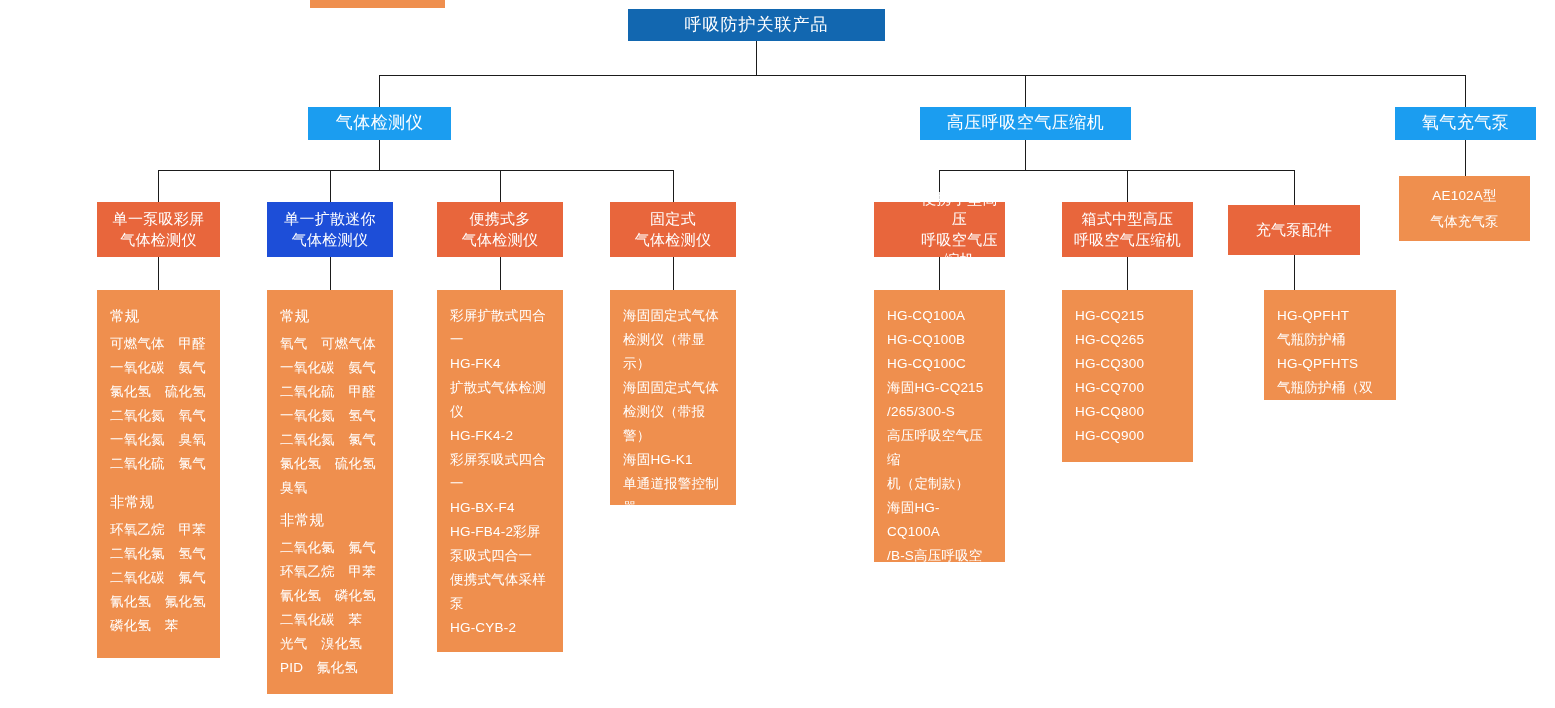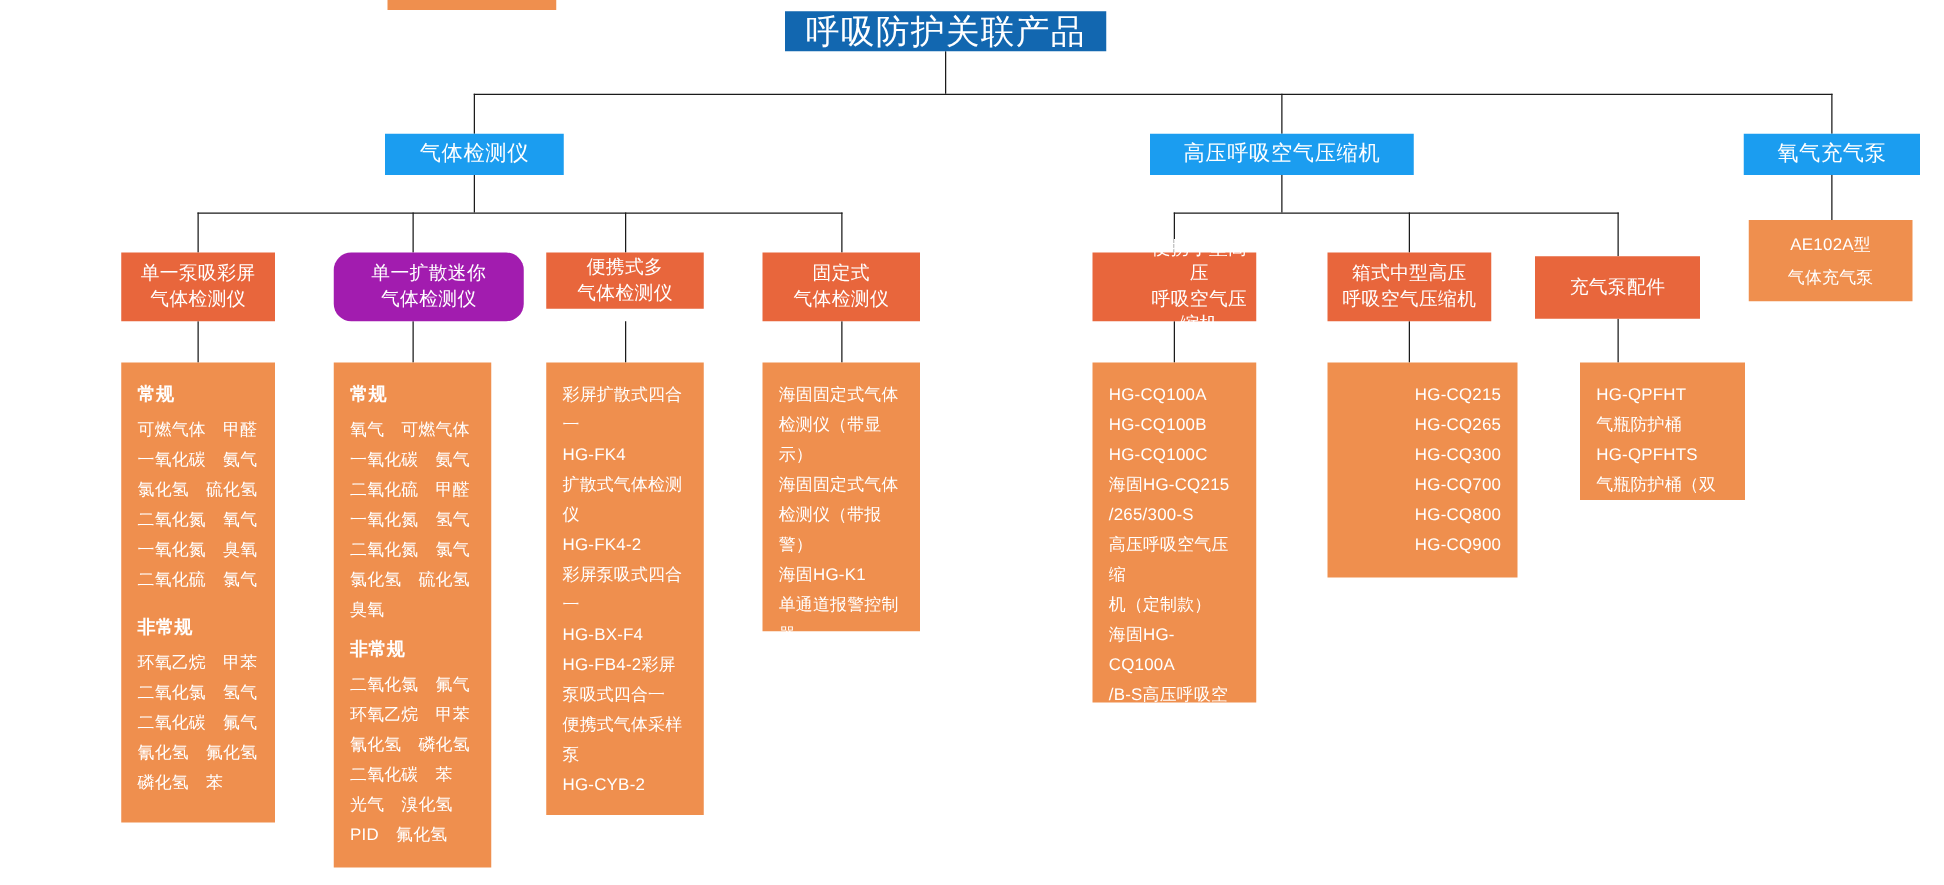--- a/index.html
+++ b/index.html
@@ -21,21 +21,21 @@
     text-align: center;
     display: flex;
     flex-direction: column;
     align-items: center;
     justify-content: center;
     line-height: 1.35;
     white-space: pre-line;
   }
   .node-root {
     background: #1267b0;
-    font-size: 27px;
+    font-size: 17px;
     font-weight: normal;
     letter-spacing: 1px;
   }
   .node-cat {
     background: #1b9df0;
     font-size: 17px;
     letter-spacing: 0.5px;
   }
   .node-sub {
     background: #e8663c;
@@ -54,21 +54,21 @@
     letter-spacing: 0.2px;
   }
   .node-leaf.centered {
     text-align: center;
     align-items: flex-start;
     justify-content: center;
     line-height: 1.9;
   }
   .leaf-group { width: 100%; }
   .leaf-head {
-    font-weight: bold;
+    font-weight: normal;
     font-size: 14.5px;
     margin-bottom: 2px;
     display: block;
   }
   .leaf-line { display: block; }
   .leaf-gap { height: 14px; }
 
   .line {
     position: absolute;
     background: #1b1b1b;
@@ -108,32 +108,32 @@
     <div class="line v" style="left: 939px; top: 257px; height: 33px; background: rgb(27, 27, 27);"></div>
     <div class="line v" style="left: 1127px; top: 257px; height: 33px; background: rgb(27, 27, 27);"></div>
     <div class="line v" style="left: 1294px; top: 255px; height: 35px; background: rgb(27, 27, 27);"></div>
     <div class="clip-top" style="left: 310px; top: -14px; width: 135px; height: 22px; background: rgb(239, 143, 78);"></div>
     <div class="node node-root" style="background: rgb(18, 103, 176); left: 628px; top: 9px; width: 257px; height: 32px;">呼吸防护关联产品</div>
     <div class="node node-cat" style="background: rgb(27, 157, 240); left: 308px; top: 107px; width: 143px; height: 33px;">气体检测仪</div>
     <div class="node node-cat" style="background: rgb(27, 157, 240); left: 920px; top: 107px; width: 211px; height: 33px;">高压呼吸空气压缩机</div>
     <div class="node node-cat" style="background: rgb(27, 157, 240); left: 1395px; top: 107px; width: 141px; height: 33px;">氧气充气泵</div>
     <div class="node node-sub" style="background: rgb(232, 102, 60); left: 97px; top: 202px; width: 123px; height: 55px;">单一泵吸彩屏
 气体检测仪</div>
-    <div class="node node-sub" style="background: #a21caf; left: 267px; top: 202px; width: 152px; height: 55px; border-radius: 14px;">单一扩散迷你
+    <div class="node node-sub" style="background: #1d4ed8; left: 267px; top: 202px; width: 126px; height: 55px;">单一扩散迷你
 气体检测仪</div>
-    <div class="node node-sub" style="background: rgb(232, 102, 60); left: 437px; top: 202px; width: 126px; height: 45px;">便携式多
+    <div class="node node-sub" style="background: rgb(232, 102, 60); left: 437px; top: 202px; width: 126px; height: 55px;">便携式多
 气体检测仪</div>
     <div class="node node-sub" style="background: rgb(232, 102, 60); left: 610px; top: 202px; width: 126px; height: 55px;">固定式
 气体检测仪</div>
     <div class="node node-sub" style="background: rgb(232, 102, 60); left: 874px; top: 202px; width: 131px; height: 55px; padding-left: 40px;">便携小型高压
 呼吸空气压缩机</div>
     <div class="node node-sub" style="background: rgb(232, 102, 60); left: 1062px; top: 202px; width: 131px; height: 55px;">箱式中型高压
 呼吸空气压缩机</div>
     <div class="node node-sub" style="background: rgb(232, 102, 60); left: 1228px; top: 205px; width: 132px; height: 50px;">充气泵配件</div>
     <div class="node node-leaf" style="background: rgb(239, 143, 78); left: 97px; top: 290px; width: 123px; height: 368px;"><div class="leaf-group"><span class="leaf-head">常规</span><span class="leaf-line">可燃气体　甲醛</span><span class="leaf-line">一氧化碳　氨气</span><span class="leaf-line">氯化氢　硫化氢</span><span class="leaf-line">二氧化氮　氧气</span><span class="leaf-line">一氧化氮　臭氧</span><span class="leaf-line">二氧化硫　氯气</span></div><div class="leaf-gap"></div><div class="leaf-group"><span class="leaf-head">非常规</span><span class="leaf-line">环氧乙烷　甲苯</span><span class="leaf-line">二氧化氯　氢气</span><span class="leaf-line">二氧化碳　氟气</span><span class="leaf-line">氰化氢　氟化氢</span><span class="leaf-line">磷化氢　苯</span></div></div>
     <div class="node node-leaf" style="background: rgb(239, 143, 78); left: 267px; top: 290px; width: 126px; height: 404px;"><div class="leaf-group"><span class="leaf-head">常规</span><span class="leaf-line">氧气　可燃气体</span><span class="leaf-line">一氧化碳　氨气</span><span class="leaf-line">二氧化硫　甲醛</span><span class="leaf-line">一氧化氮　氢气</span><span class="leaf-line">二氧化氮　氯气</span><span class="leaf-line">氯化氢　硫化氢</span><span class="leaf-line">臭氧</span></div><div class="leaf-gap"></div><div class="leaf-group"><span class="leaf-head">非常规</span><span class="leaf-line">二氧化氯　氟气</span><span class="leaf-line">环氧乙烷　甲苯</span><span class="leaf-line">氰化氢　磷化氢</span><span class="leaf-line">二氧化碳　苯</span><span class="leaf-line">光气　溴化氢</span><span class="leaf-line">PID　氟化氢</span></div></div>
     <div class="node node-leaf" style="background: rgb(239, 143, 78); left: 437px; top: 290px; width: 126px; height: 362px;"><div class="leaf-group"><span class="leaf-line">彩屏扩散式四合一</span><span class="leaf-line">HG-FK4</span></div><div class="leaf-gap"></div><div class="leaf-group"><span class="leaf-line">扩散式气体检测仪</span><span class="leaf-line">HG-FK4-2</span></div><div class="leaf-gap"></div><div class="leaf-group"><span class="leaf-line">彩屏泵吸式四合一</span><span class="leaf-line">HG-BX-F4</span></div><div class="leaf-gap"></div><div class="leaf-group"><span class="leaf-line">HG-FB4-2彩屏</span><span class="leaf-line">泵吸式四合一</span></div><div class="leaf-gap"></div><div class="leaf-group"><span class="leaf-line">便携式气体采样泵</span><span class="leaf-line">HG-CYB-2</span></div></div>
     <div class="node node-leaf" style="background: rgb(239, 143, 78); left: 610px; top: 290px; width: 126px; height: 215px;"><div class="leaf-group"><span class="leaf-line">海固固定式气体</span><span class="leaf-line">检测仪（带显示）</span></div><div class="leaf-gap"></div><div class="leaf-group"><span class="leaf-line">海固固定式气体</span><span class="leaf-line">检测仪（带报警）</span></div><div class="leaf-gap"></div><div class="leaf-group"><span class="leaf-line">海固HG-K1</span><span class="leaf-line">单通道报警控制器</span></div></div>
     <div class="node node-leaf" style="background: rgb(239, 143, 78); left: 874px; top: 290px; width: 131px; height: 272px;"><div class="leaf-group"><span class="leaf-line">HG-CQ100A</span><span class="leaf-line">HG-CQ100B</span><span class="leaf-line">HG-CQ100C</span></div><div class="leaf-gap"></div><div class="leaf-group"><span class="leaf-line">海固HG-CQ215</span><span class="leaf-line">/265/300-S</span><span class="leaf-line">高压呼吸空气压缩</span><span class="leaf-line">机（定制款）</span></div><div class="leaf-gap"></div><div class="leaf-group"><span class="leaf-line">海固HG-CQ100A</span><span class="leaf-line">/B-S高压呼吸空气</span><span class="leaf-line">压缩机（定制款）</span></div></div>
-    <div class="node node-leaf" style="background: rgb(239, 143, 78); left: 1062px; top: 290px; width: 152px; height: 172px; text-align: right;"><div class="leaf-group"><span class="leaf-line">HG-CQ215</span><span class="leaf-line">HG-CQ265</span><span class="leaf-line">HG-CQ300</span><span class="leaf-line">HG-CQ700</span><span class="leaf-line">HG-CQ800</span><span class="leaf-line">HG-CQ900</span></div></div>
+    <div class="node node-leaf" style="background: rgb(239, 143, 78); left: 1062px; top: 290px; width: 131px; height: 172px;"><div class="leaf-group"><span class="leaf-line">HG-CQ215</span><span class="leaf-line">HG-CQ265</span><span class="leaf-line">HG-CQ300</span><span class="leaf-line">HG-CQ700</span><span class="leaf-line">HG-CQ800</span><span class="leaf-line">HG-CQ900</span></div></div>
     <div class="node node-leaf" style="background: rgb(239, 143, 78); left: 1264px; top: 290px; width: 132px; height: 110px;"><div class="leaf-group"><span class="leaf-line">HG-QPFHT</span><span class="leaf-line">气瓶防护桶</span><span class="leaf-line">HG-QPFHTS</span><span class="leaf-line">气瓶防护桶（双桶）</span></div></div>
     <div class="node node-leaf centered" style="background: rgb(239, 143, 78); left: 1399px; top: 176px; width: 131px; height: 65px;"><div class="leaf-group"><span class="leaf-line">AE102A型</span><span class="leaf-line">气体充气泵</span></div></div>
   </div>
 
 </body></html>

